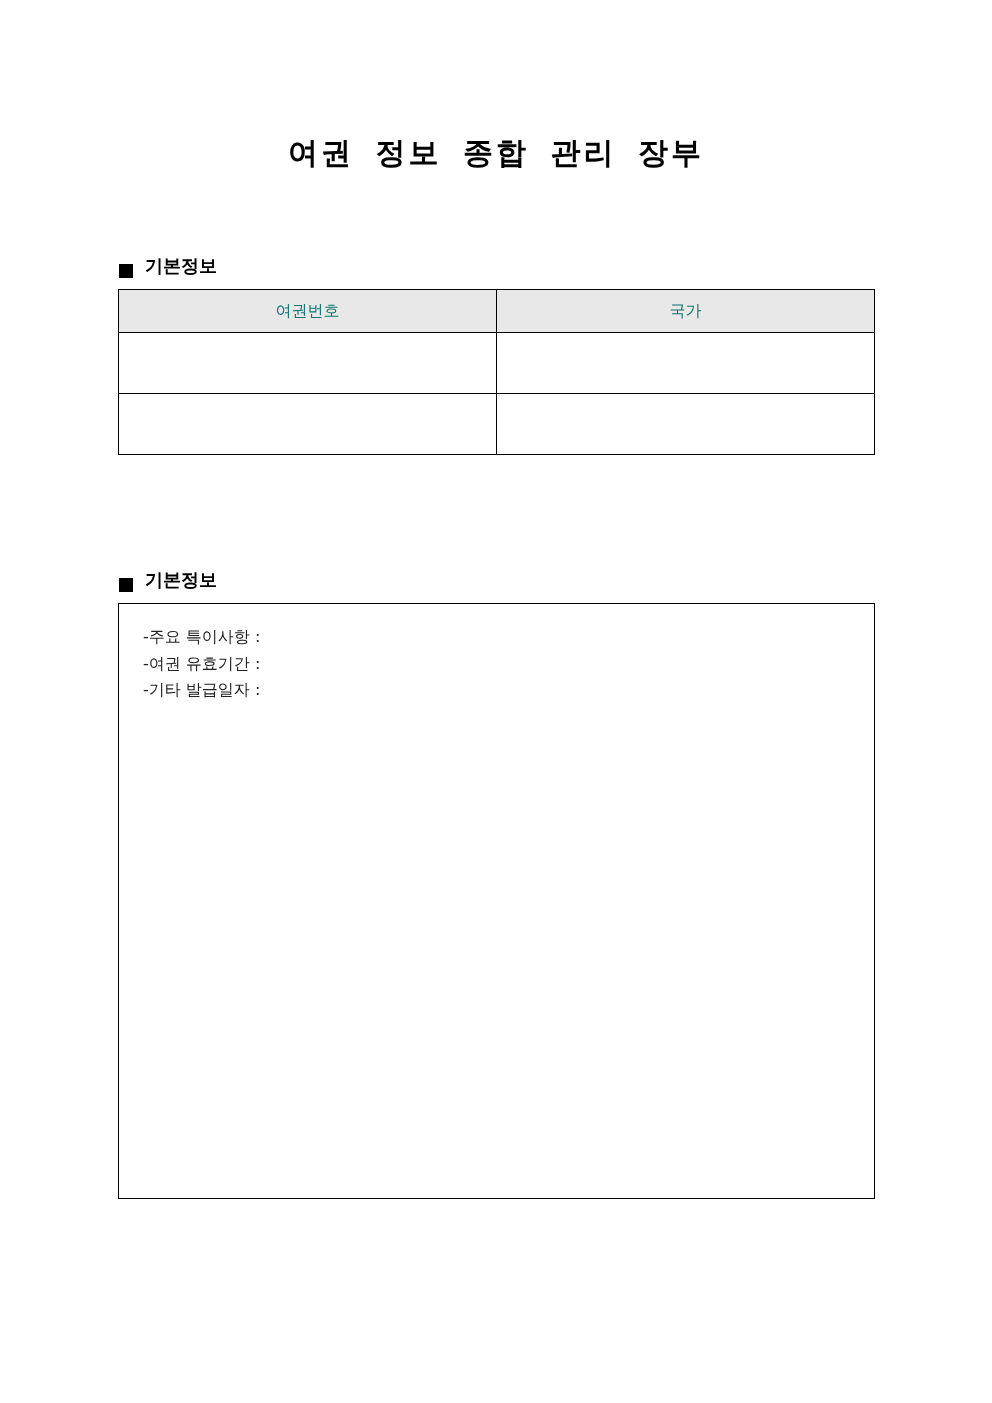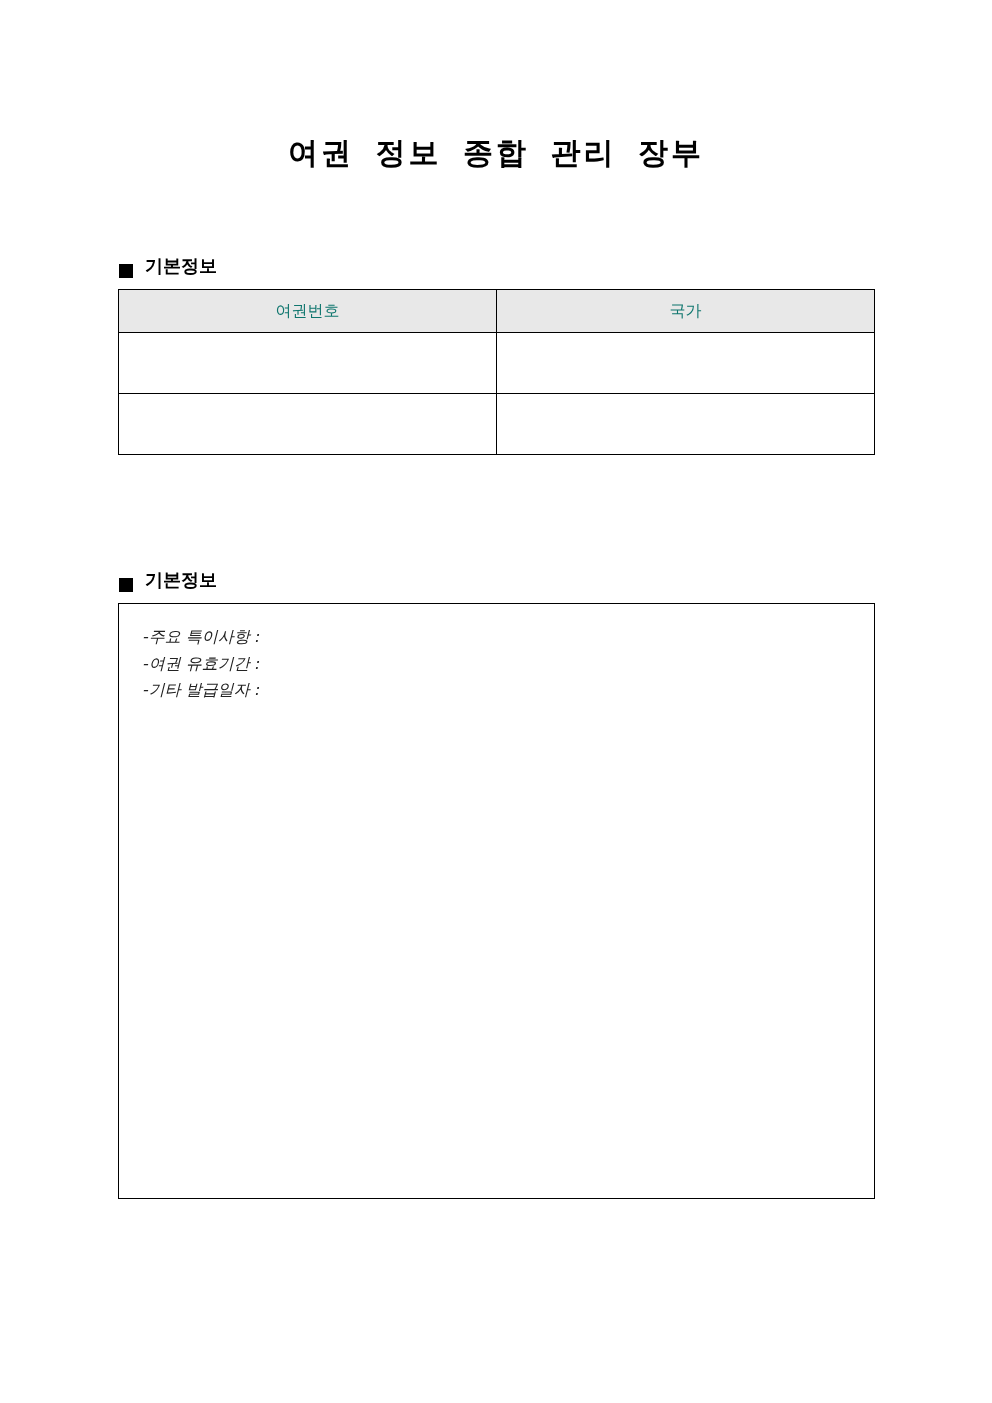--- a/index.html
+++ b/index.html
@@ -6,21 +6,21 @@
     body { width: 992px; height: 1403px; position: relative; font-family: "DejaVu Sans", "Liberation Sans", sans-serif; color: #000; }
     .title { position: absolute; top: 133px; left: 0; width: 992px; text-align: center; font-size: 30px; font-weight: bold; letter-spacing: 3px; word-spacing: 8px; }
     .section-head { position: absolute; left: 119px; font-size: 18px; font-weight: bold; display: flex; align-items: flex-end; }
     .section-head .sq { display: inline-block; width: 14px; height: 14px; background: #000; margin-right: 12px; }
     .grid { position: absolute; left: 118px; top: 289px; width: 757px; border-collapse: collapse; table-layout: fixed; }
     .grid td { border: 1px solid #000; padding: 0; text-align: center; font-size: 16px; color: #0f766e; }
     .grid td.hdr { background: #e8e8e8; height: 42px; }
     .grid td.val { background: #fff; height: 60px; }
     .detail { position: absolute; left: 118px; top: 603px; width: 755px; height: 594px; border: 1px solid #000; }
     .detail .lines { position: absolute; left: 24px; top: 20px; font-size: 16px; color: #222; line-height: 26.5px; }
-    .detail .line { white-space: pre; font-style: italic; }
+    .detail .line { white-space: pre; }
   </style>
 </head>
 <body>
 
 <div class="title">여권 정보 종합 관리 장부</div>
 
 <div class="section-head" style="top:254px;">
   <span class="sq"></span>
   <span>기본정보</span>
 </div>

